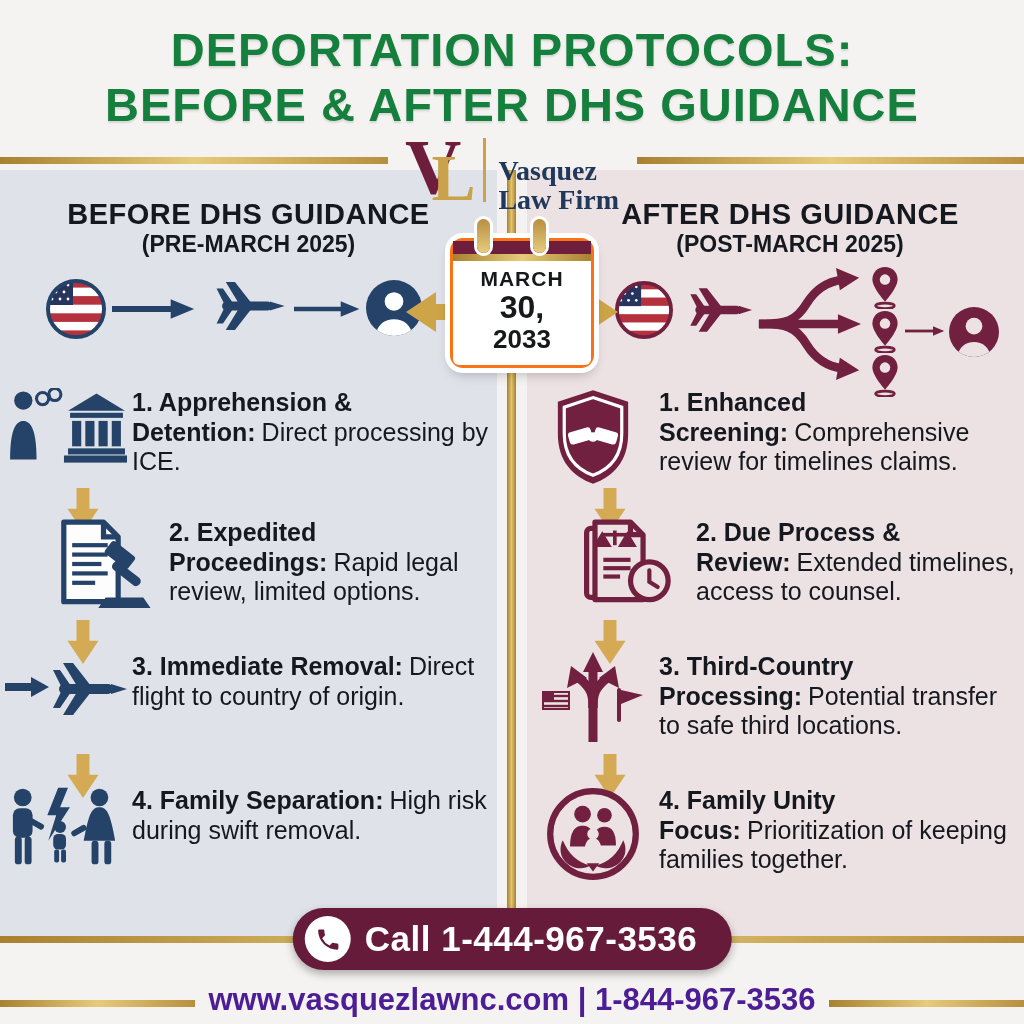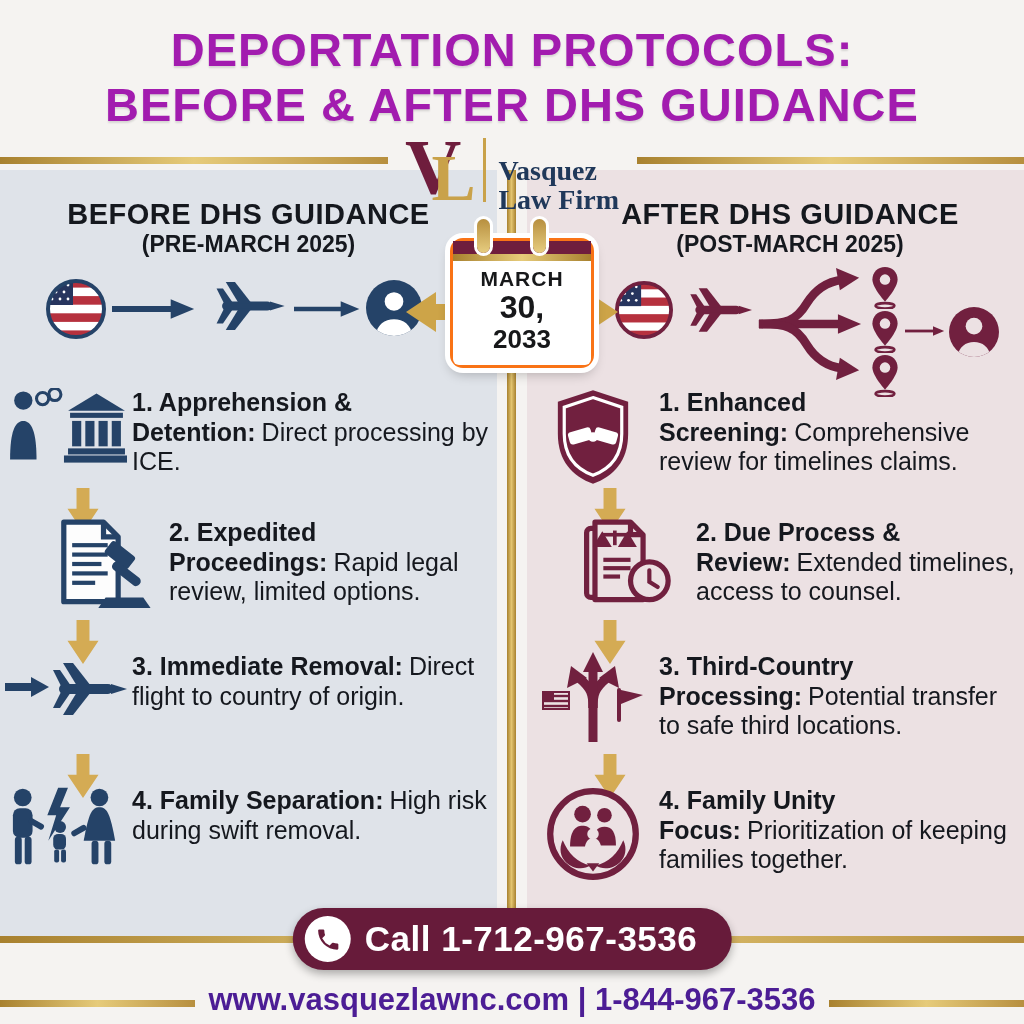--- a/index.html
+++ b/index.html
@@ -6,21 +6,21 @@
   html,body { width:1024px; height:1024px; }
   body {
     position:relative; overflow:hidden;
     background:#f5f3f1;
     font-family:"Liberation Sans", sans-serif;
     color:#16191f;
   }
   
   .title { position:absolute; top:22px; left:0; width:1024px; text-align:center;
     font-size:47px; line-height:1.18; font-weight:800; letter-spacing:1px;
-    color:#a21caf; text-shadow:0 2px 2px rgba(0,0,0,.12); }
+    color:#15803d; text-shadow:0 2px 2px rgba(0,0,0,.12); }
   .gold-line { background:linear-gradient(90deg,#a8812f,#e6cb7a,#b78f3f); }
   .hline-left  { position:absolute; top:157px; left:0;  width:388px; height:7px; }
   .hline-right { position:absolute; top:157px; left:637px; width:387px; height:7px; }
   .logo { position:absolute; top:126px; left:0; width:1024px; display:flex;
     justify-content:center; align-items:center; z-index:6; }
   .monogram { font-family:"Liberation Serif", serif; font-weight:700; display:flex; }
   .mono-v { font-size:78px; line-height:.85; color:#6f1d3d; }
   .mono-l { font-size:66px; line-height:.85; color:#c9a24a; margin-left:-30px; margin-top:16px; }
   .logo-bar { width:3px; height:64px; margin:0 12px 0 8px; background:#c9a24a; }
   .firm-name { font-family:"Liberation Serif", serif; font-weight:700;
@@ -517,17 +517,17 @@
   </div>
 </div>
 
 <div class="hline-bottom gold-line"></div>
 <button class="cta">
   <span class="cta-icon-circle">
     <svg width="27" height="27" viewBox="0 0 24 24" fill="#671b3a">
         <path d="M6.62 10.79a15.05 15.05 0 006.59 6.59l2.2-2.2a1 1 0 011.01-.25 11.36 11.36 0 003.56.57 1 1 0 011 1V20a1 1 0 01-1 1A17 17 0 013 4a1 1 0 011-1h3.5a1 1 0 011 1 11.36 11.36 0 00.57 3.56 1 1 0 01-.25 1.01z"></path>
       </svg>
   </span>
-  <span class="cta-label">Call 1-712-967-3536</span>
+  <span class="cta-label">Call 1-444-967-3536</span>
 </button>
 <div class="footer-contact">www.vasquezlawnc.com | 1-844-967-3536</div>
 <div class="fline-left gold-line"></div>
 <div class="fline-right gold-line"></div>
 
 </body></html>

